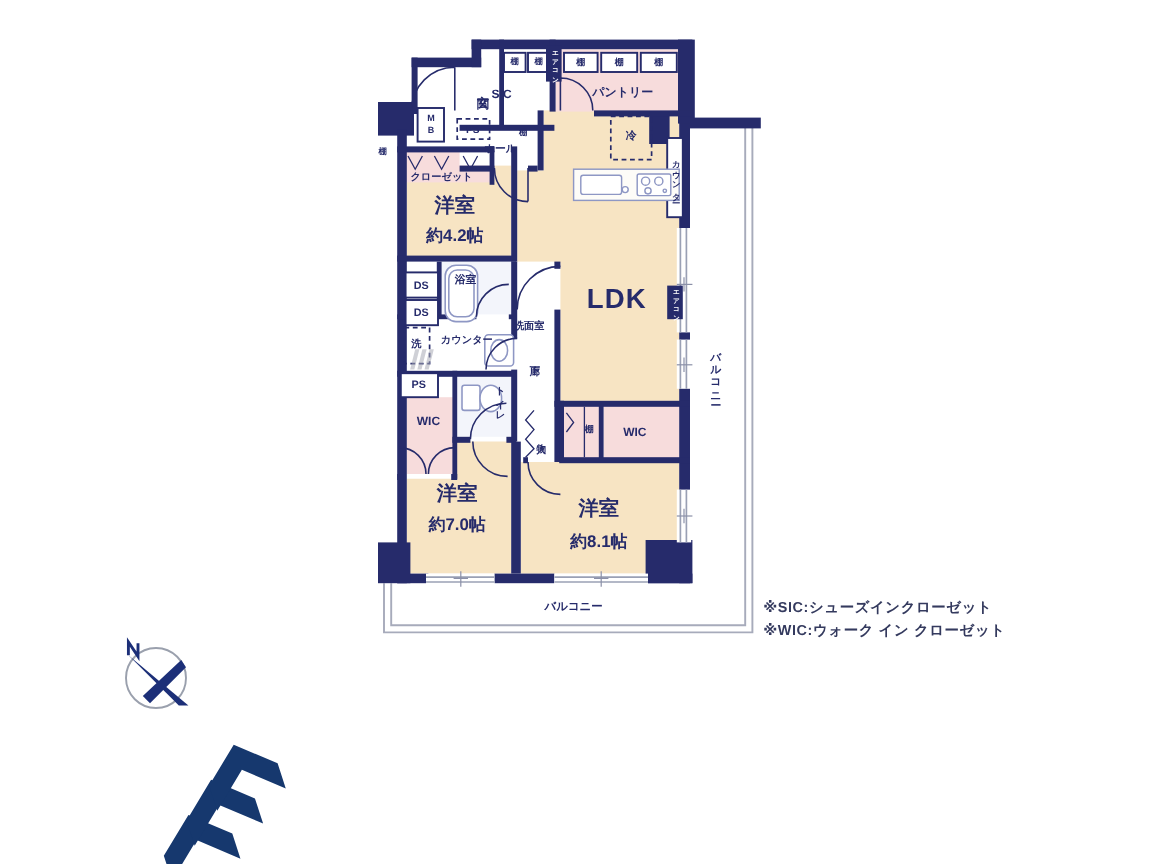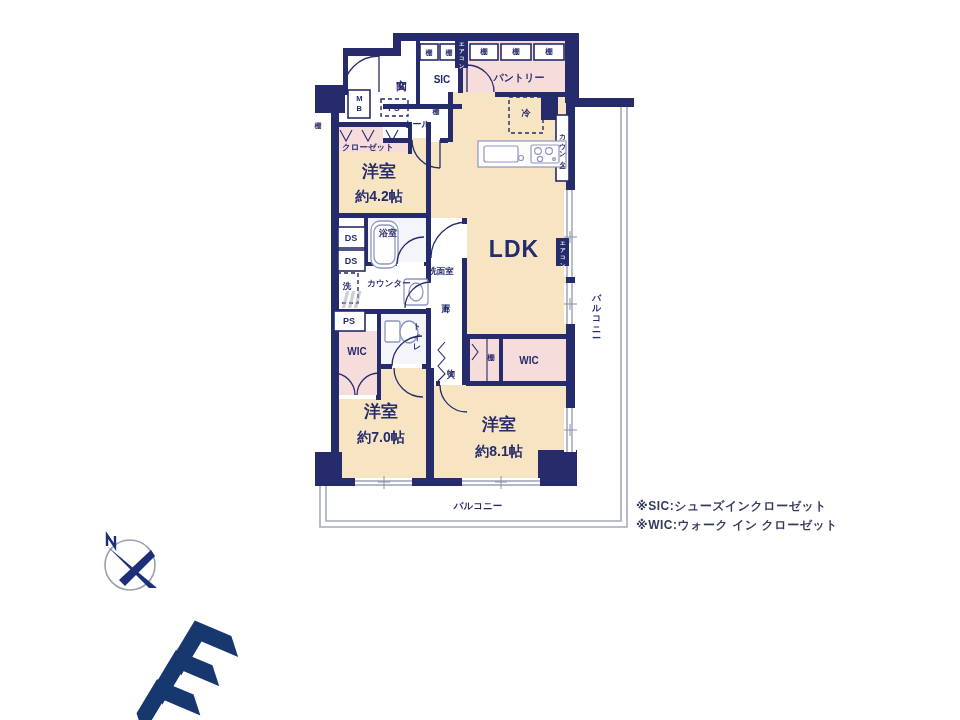--- a/index.html
+++ b/index.html
@@ -218,21 +218,21 @@
     </g>
 
     <g fill="#16386e" transform="translate(130,622) rotate(-18,70,60)">
       <path d="M0,70 L30,44 L60,70 L60,92 L30,66 L0,92 Z"></path>
       <path d="M27,48 L57,22 L87,48 L87,70 L57,44 L27,70 Z"></path>
       <path d="M54,26 L84,0 L114,26 L114,48 L84,22 L54,48 Z"></path>
     </g>
   </svg>
 
   <div class="lbl v" style="left:401px;top:73px;font-size:10px;">玄関</div>
-  <div class="lbl" style="left:442px;top:80px;font-size:10px;">SIC</div>
+  <div class="lbl" style="left:418px;top:80px;font-size:10px;">SIC</div>
   <div class="lbl" style="left:429px;top:52px;font-size:7px;">棚</div>
   <div class="lbl" style="left:449px;top:52px;font-size:7px;">棚</div>
   <div class="lbl" style="left:484px;top:52px;font-size:7.5px;">棚</div>
   <div class="lbl" style="left:516px;top:52px;font-size:7.5px;">棚</div>
   <div class="lbl" style="left:549px;top:52px;font-size:7.5px;">棚</div>
   <div class="lbl v white" style="left:461.5px;top:53px;font-size:5.5px;">エアコン</div>
   <div class="lbl" style="left:519px;top:78px;font-size:10px;">パントリー</div>
   <div class="lbl" style="left:526px;top:113px;font-size:9px;">冷</div>
   <div class="lbl v" style="left:359px;top:104px;font-size:7.5px;">MB</div>
   <div class="lbl" style="left:394px;top:108px;font-size:8.5px;">PS</div>

